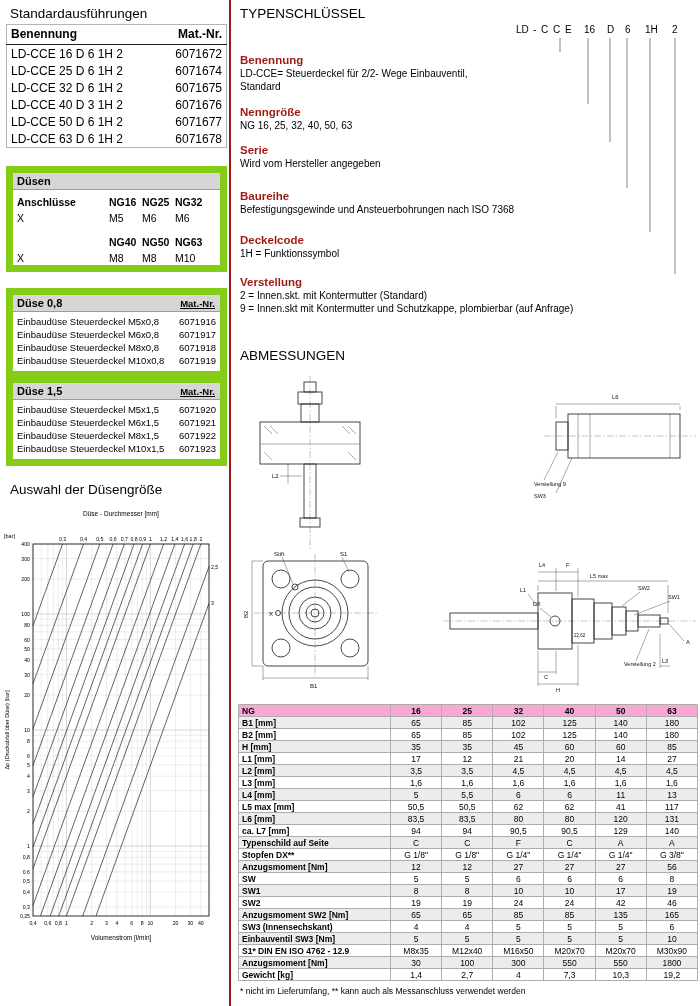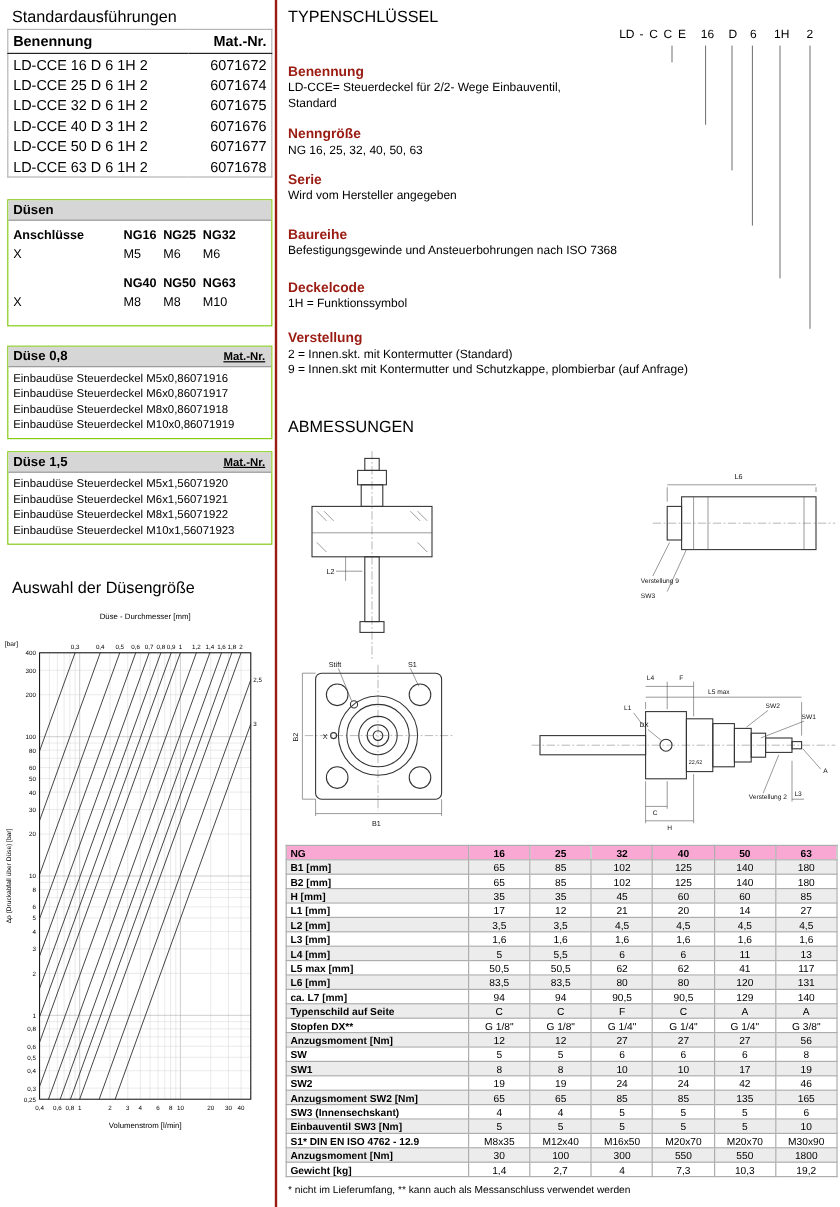--- a/index.html
+++ b/index.html
@@ -6,28 +6,28 @@
 html,body{width:700px;height:1006px}
 body{font-family:"Liberation Sans","DejaVu Sans",sans-serif;background:#fff;color:#000}
 .page{position:absolute;left:0;top:0;width:700px;height:1006px;background:#fff;overflow:hidden}
 .abs{position:absolute}
 .title{font-size:13.5px;font-weight:normal;white-space:nowrap}
 .vdiv{position:absolute;left:229px;top:0;width:2px;height:100%;background:#9a1b12}
 #std-table{position:absolute;left:6px;top:24px;width:221px;border-collapse:collapse;border:1px solid #b5b5b5;font-size:12px}
 #std-table th{text-align:left;font-size:12px;border-bottom:1.5px solid #222;padding:2px 4px 3px}
 #std-table .nr{text-align:right}
 #std-table td{padding:1.5px 4px;white-space:nowrap}
-.box{position:absolute;left:6px;width:221px;border:1px solid #84cc16;background:#fff}
+.box{position:absolute;left:6px;width:221px;border:7px solid #84cc16;background:#fff}
 .box .bar{display:flex;justify-content:space-between;align-items:center;background:#d6d6d6;border-bottom:1px solid #9c9c9c;font-weight:bold;font-size:11px;padding:2px 5px 2px 4px;height:17px}
 .matnr-h{font-size:9.5px;text-decoration:underline}
 .boxc{position:relative;height:86px;font-size:10.5px}
 .dspan{position:absolute;white-space:nowrap}
 .b{font-weight:bold}
 .matlist{padding:3px 4px 4px;font-size:9.5px}
-.matrow{display:flex;justify-content:flex-start;line-height:13px;white-space:nowrap}
+.matrow{display:flex;justify-content:space-between;line-height:13px;white-space:nowrap}
 #chart-svg{position:absolute;left:1px;top:504px}
 #chart-svg text{font-family:inherit;fill:#000}
 .tok{position:absolute;top:24px;font-size:10px;white-space:pre}
 #connector-svg{position:absolute;left:238px;top:0}
 #sections{position:absolute;left:240px;top:0;width:458px;height:340px}
 .tsec{position:absolute;left:0;width:458px}
 .tsec-h{font-size:11.5px;font-weight:bold;color:#9a1b12;margin-bottom:1px}
 .tsec-l{font-size:10px;line-height:13px}
 #drawings{position:absolute;left:238px;top:366px}
 #drawings line,#drawings rect,#drawings circle{stroke:#333;fill:none;stroke-width:0.9}

